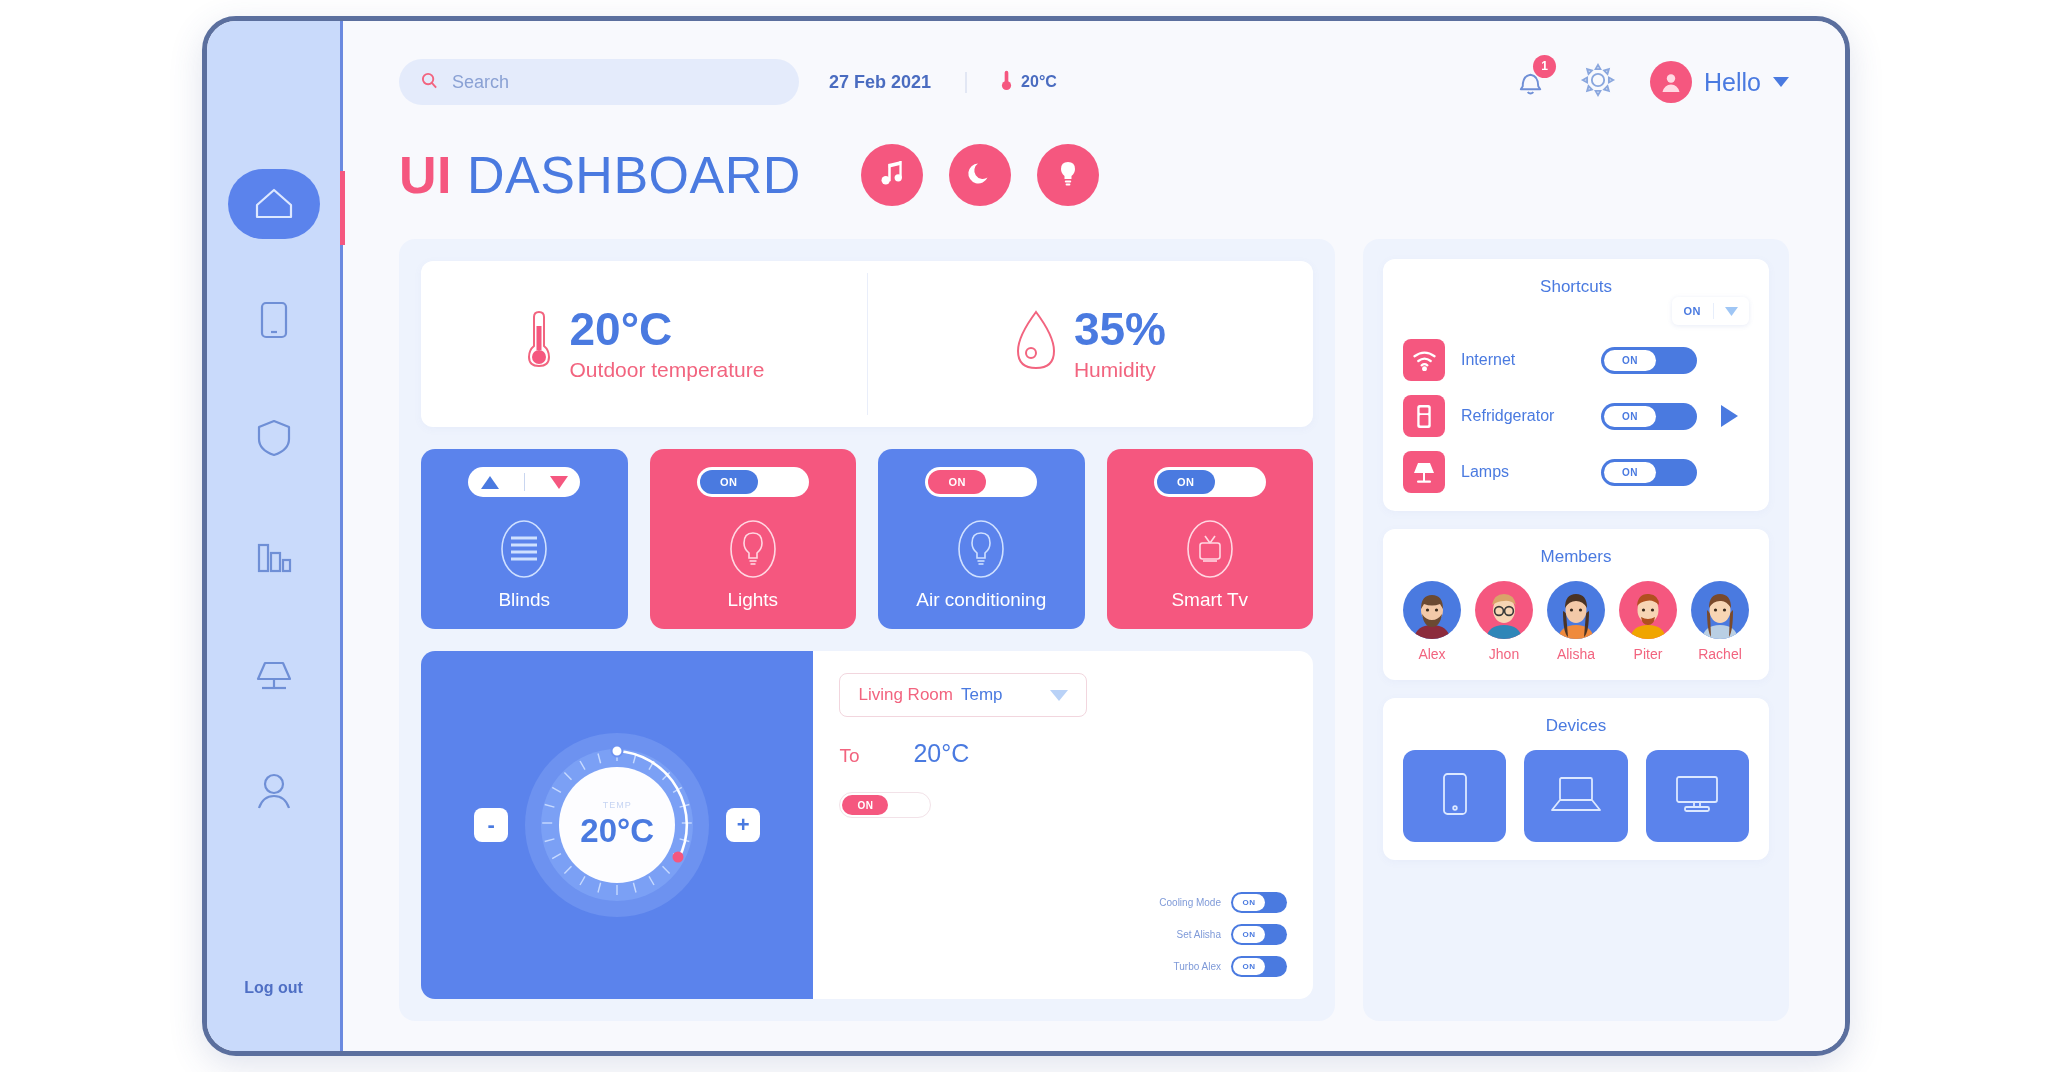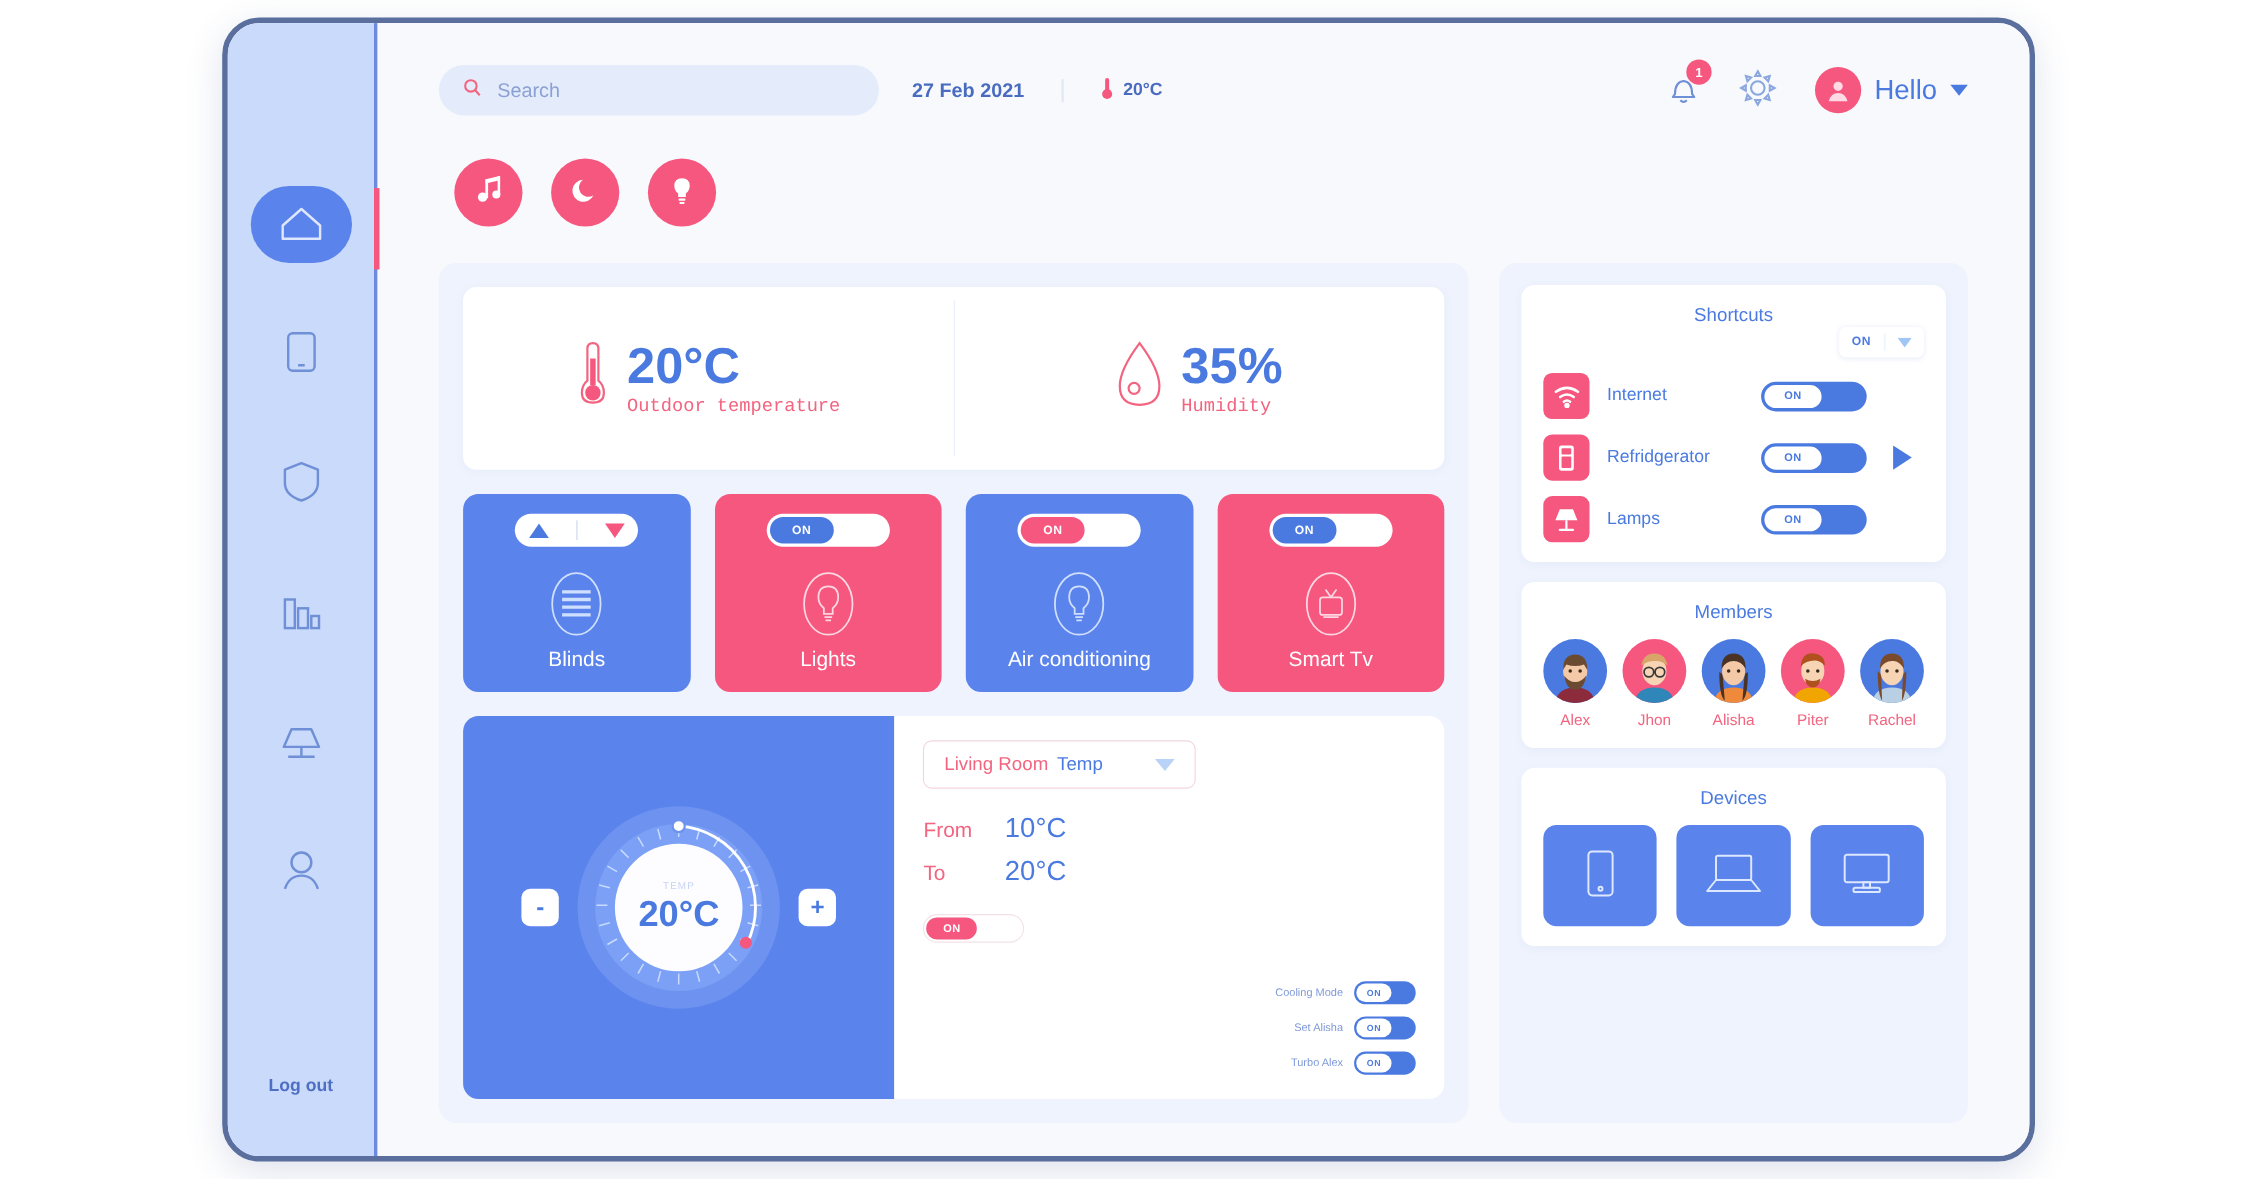--- a/index.html
+++ b/index.html
@@ -152,21 +152,21 @@
   }
   .wcell {
     flex: 1; display: flex; align-items: center; justify-content: center;
     gap: 16px; position: relative;
   }
   .wcell + .wcell::before {
     content: ""; position: absolute; left: 0; top: 12px; bottom: 12px;
     width: 1px; background: #e9eefa;
   }
   .wtext .big { font-size: 46px; color: #4a7ae0; font-weight: 600; line-height: 1; }
-  .wtext .sub { font-size: 17px; color: #f2647f; margin-top: 6px; font-family: Liberation Mono, monospace; }
+  .wtext .sub { font-size: 21px; color: #f2647f; margin-top: 6px; }
   .cloudcell { flex-direction: column; gap: 6px; }
   .cloudcell .cl-txt {
     font-size: 18px; color: #4a7ae0; text-align: center; line-height: 1.15;
   }
 
   
   .devcards { display: flex; gap: 22px; height: 180px; }
   .dcard {
     flex: 1; border-radius: 14px;
     display: flex; flex-direction: column; align-items: center;
@@ -472,20 +472,23 @@
                 <path d="M3.5 22 Q5.5 14.5 12 14.5 Q18.5 14.5 20.5 22 Z"></path>
             </svg>
           </span>
           <span class="hello-txt">Hello</span>
           <span class="caret-blue"></span>
         </div>
       </div>
     </div>
 
     <div class="titlerow">
+      <div class="title">
+        <span class="ui">UI</span><span class="db">&nbsp;</span><span class="db">DASHBOARD</span>
+      </div>
       <div class="round-btns">
         <div class="rbtn">
           <span>
             <svg width="25" height="27" viewBox="0 0 26 28" fill="#fff">
               <path d="M10 4 L23 1 L23 5 L10 8 Z"></path>
                 <circle cx="7" cy="21" r="4.4"></circle>
                 <rect x="9.6" y="4" width="2.6" height="18"></rect>
               <circle cx="20" cy="18.5" r="3.8"></circle>
                 <rect x="21.2" y="1" width="2.4" height="18"></rect>
             </svg>
@@ -662,24 +665,20 @@
 
             <div class="thermo-right">
               <div class="room-select">
                 <span class="rs-pink">Living Room</span>
                 <span class="rs-blue">Temp</span>
                 <span class="caret-lt"></span>
               </div>
 
               <div class="fromto">
                 <div class="ftrow">
-                  <span class="ftlabel">From</span>
-                  <span class="ftval">10°C</span>
-                </div>
-                <div class="ftrow">
                   <span class="ftlabel">To</span>
                   <span class="ftval">20°C</span>
                 </div>
               </div>
 
               <div class="thermo-toggle-sm">
                 <span class="knob-sm" style="background:#f5577f;">ON</span>
               </div>
 
               <div class="mode-list">

